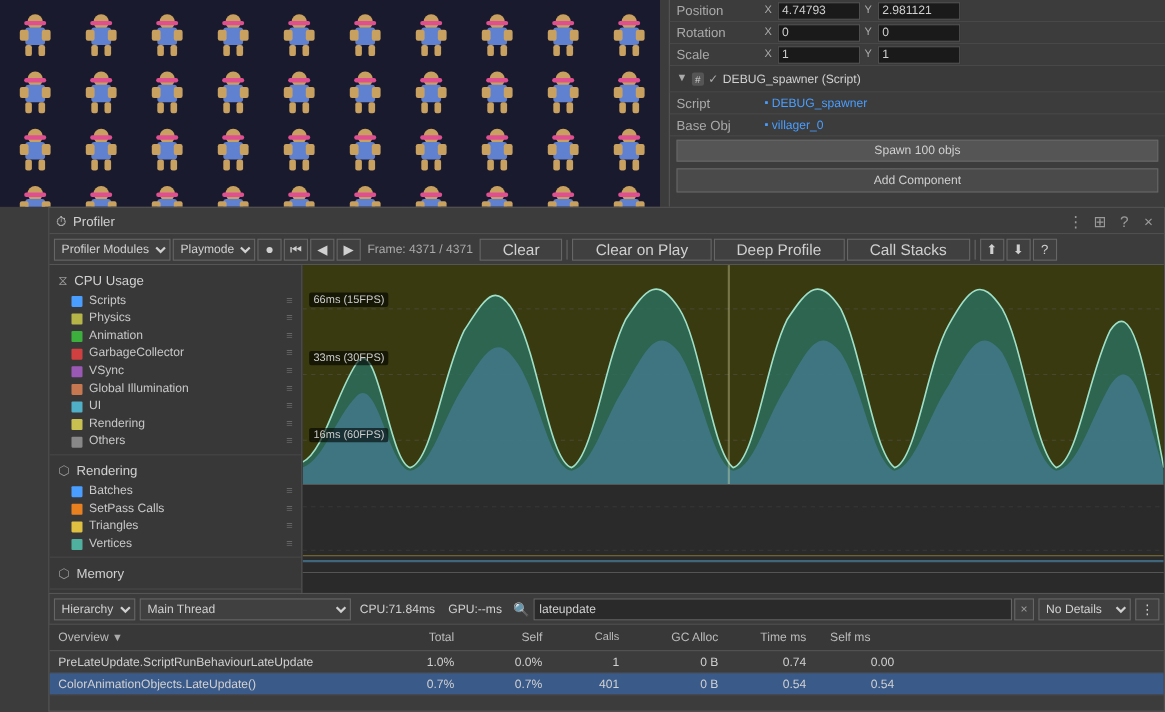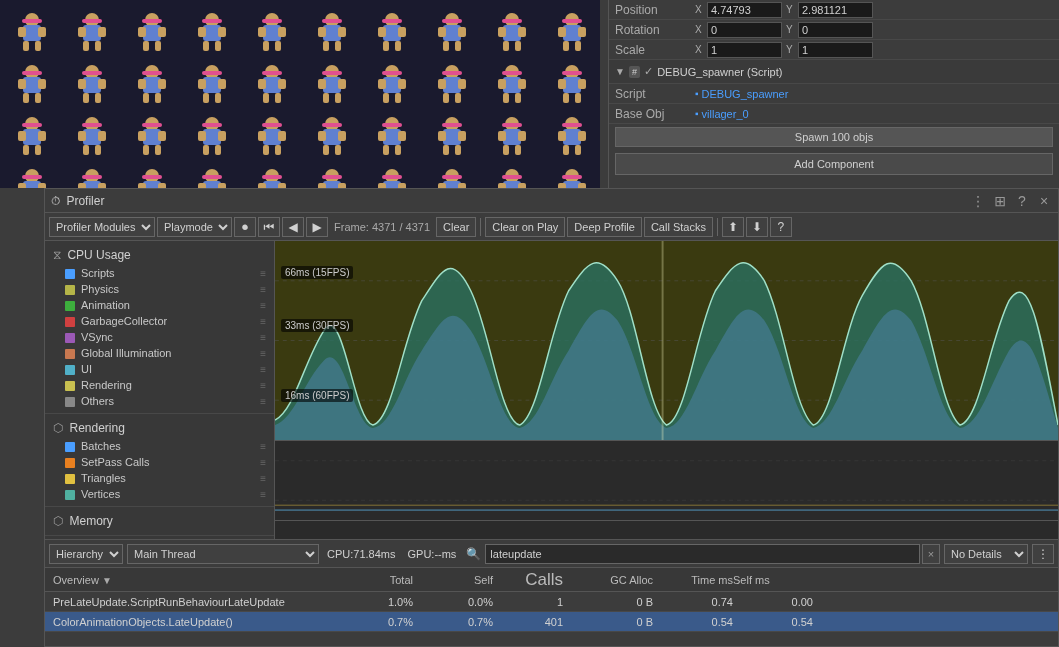--- a/index.html
+++ b/index.html
@@ -195,23 +195,23 @@
       color: #d0d0d0;
       font-size: 11px;
       height: 20px;
       padding: 0 2px;
       cursor: pointer;
     }
     .toolbar-btn {
       background: #404040;
       border: 1px solid #666;
       color: #d0d0d0;
-      font-size: 11px;
+      font-size: 14px;
       height: 20px;
-      padding: 0 6px;
+      padding: 0 20px;
       cursor: pointer;
     }
     .toolbar-icon-btn {
       background: #404040;
       border: 1px solid #666;
       color: #d0d0d0;
       font-size: 12px;
       height: 20px;
       width: 22px;
       padding: 0;
@@ -417,24 +417,24 @@
       height: 24px;
       display: flex;
       align-items: center;
       background: #383838;
       border-bottom: 1px solid #555;
       padding: 0 8px;
     }
     .th-overview { width: 280px; color: #bbb; font-size: 11px; }
     .th-total { width: 80px; color: #bbb; font-size: 11px; text-align: right; }
     .th-self { width: 80px; color: #bbb; font-size: 11px; text-align: right; }
-    .th-calls { width: 70px; color: #bbb; font-size: 17px; text-align: right; }
+    .th-calls { width: 70px; color: #bbb; font-size: 10px; text-align: right; }
     .th-gcalloc { width: 90px; color: #bbb; font-size: 11px; text-align: right; }
     .th-timems { width: 80px; color: #bbb; font-size: 11px; text-align: right; }
-    .th-selfms { width: 80px; color: #bbb; font-size: 11px; text-align: left; }
+    .th-selfms { width: 80px; color: #bbb; font-size: 11px; text-align: center; }
     .th-warn { width: 20px; }
 
     #timeline-rows {
       flex: 1;
       overflow: hidden;
     }
 
     .timeline-row {
       height: 20px;
       display: flex;

